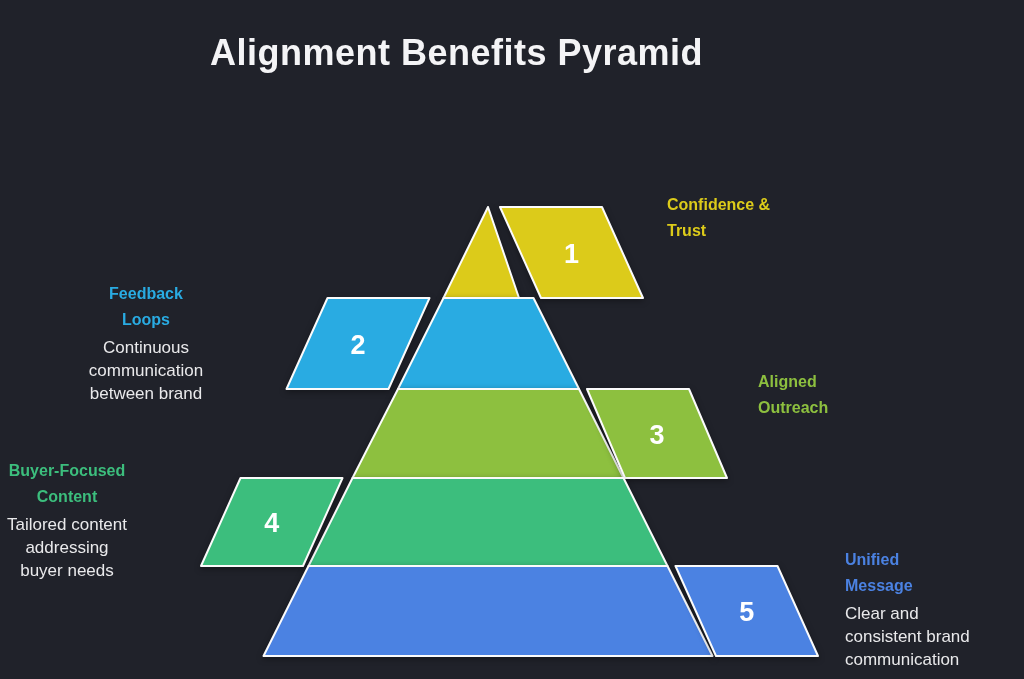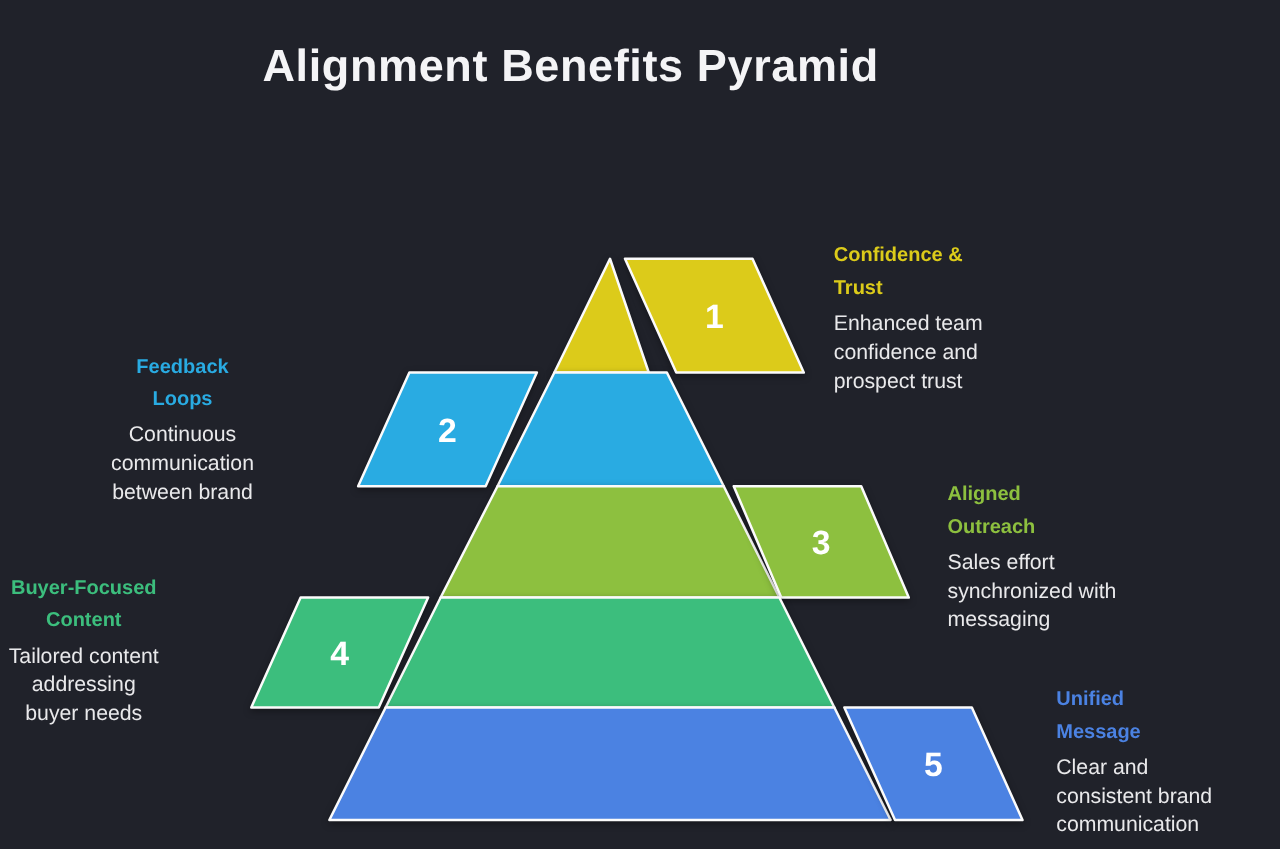--- a/index.html
+++ b/index.html
@@ -35,21 +35,21 @@
   .level-desc{
     margin-top:3px;
     font-size:17px;line-height:23px;
     color:#E9E9EB;
     white-space:pre-line;
   }
   .align-right{text-align:center;}
   .align-left{text-align:left;}
   .pos-1{left:667px;top:192px;width:190px;}
   .pos-2{right:768px;top:281px;width:220px;}
-  .pos-3{left:758px;top:383px;width:200px;}
+  .pos-3{left:758px;top:369px;width:200px;}
   .pos-4{right:842px;top:458px;width:230px;}
   .pos-5{left:845px;top:547px;width:190px;}
 </style>
 </head>
 <body>
 
 <h1 class="page-title">Alignment Benefits Pyramid</h1>
 
 <svg id="pyramid-svg" width="1024" height="679" viewBox="0 0 1024 679">
     <polygon points="488,207 519,298 443.5,298" fill="#DCCB1A"></polygon>
@@ -65,39 +65,33 @@
     <polygon points="240.5,478 342.5,478 303,566 201,566" fill="#3CBE7D"></polygon>
     <text x="271.75" y="523">4</text>
     <polygon points="308.5,566 667.5,566 712.5,656 263.5,656" fill="#4B82E2"></polygon>
     <polygon points="675.5,566 777.5,566 818,656 716,656" fill="#4B82E2"></polygon>
     <text x="746.75" y="612">5</text>
   </svg>
 
 <div class="level-label pos-1 align-left">
   <div class="level-heading" style="color: rgb(220, 203, 26);">Confidence &amp;
 Trust</div>
-  <div class="level-desc">Enhanced team
-confidence and
-prospect trust</div>
 </div>
 
 <div class="level-label pos-2 align-right">
   <div class="level-heading" style="color: rgb(41, 171, 226);">Feedback
 Loops</div>
   <div class="level-desc">Continuous
 communication
 between brand</div>
 </div>
 
 <div class="level-label pos-3 align-left">
   <div class="level-heading" style="color: rgb(141, 192, 63);">Aligned
 Outreach</div>
-  <div class="level-desc">Sales effort
-synchronized with
-messaging</div>
 </div>
 
 <div class="level-label pos-4 align-right">
   <div class="level-heading" style="color: rgb(60, 190, 125);">Buyer-Focused
 Content</div>
   <div class="level-desc">Tailored content
 addressing
 buyer needs</div>
 </div>
 

